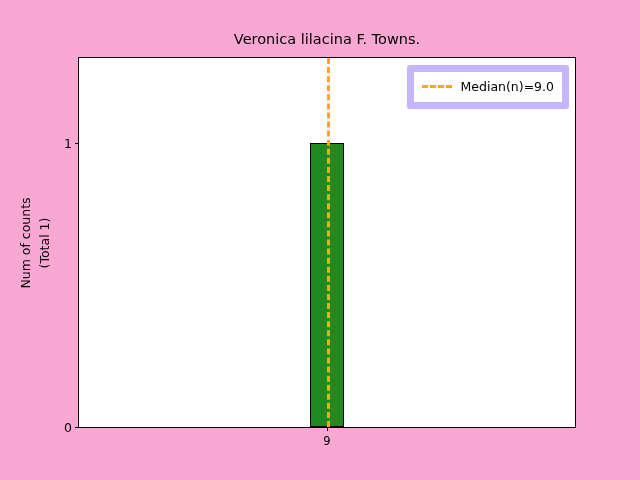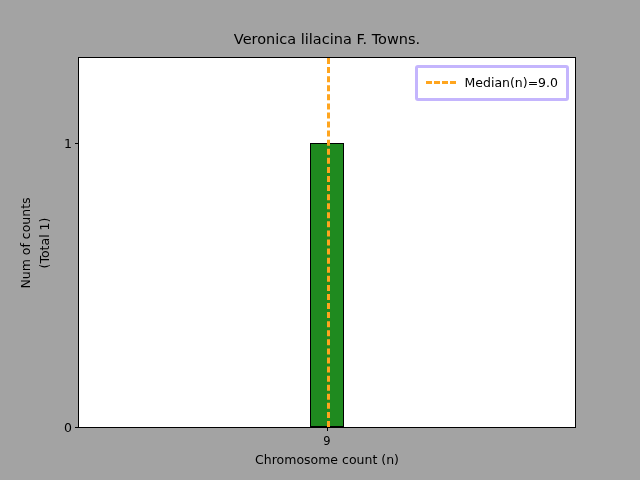--- a/index.html
+++ b/index.html
@@ -10,21 +10,21 @@
     width: 640px;
     height: 480px;
     background: #ffffff;
     font-family: "DejaVu Sans", sans-serif;
     overflow: hidden;
   }
   #figure {
     position: relative;
     width: 640px;
     height: 480px;
-    background: #a3a3a3;
+    background: #f9a8d4;
   }
   
   #chart-title {
     position: absolute;
     left: 78px;
     top: 30px;
     width: 498px;
     text-align: center;
     font-size: 14.5px;
     color: #000000;
@@ -128,21 +128,21 @@
     text-align: center;
     line-height: 19px;
   }
   #ylabel .yl-line1 { display: block; }
   #ylabel .yl-line2 { display: block; }
   
   #legend {
     position: absolute;
     right: 6px;
     top: 7px;
-    border: 3px solid #c4b5fd;
+    border: 7px solid #c4b5fd;
     border-radius: 3px;
     background: rgba(255,255,255,0.92);
     padding: 5px 8px 6px 8px;
     box-sizing: border-box;
   }
   .legend-row {
     display: flex;
     align-items: center;
     justify-content: flex-end;
     height: 19px;
@@ -190,21 +190,20 @@
 
     <div id="legend">
       <div class="legend-row">
         <span class="legend-sample"></span>
         <span class="legend-text">Median(n)=9.0</span>
       </div>
     </div>
 
   </div>
 
-  <div id="xlabel">Chromosome count (n)</div>
 
   <div id="ylabel-wrap">
     <div id="ylabel">
       <span class="yl-line1">Num of counts</span>
       <span class="yl-line2">(Total 1)</span>
     </div>
   </div>
 
 </div>
 

